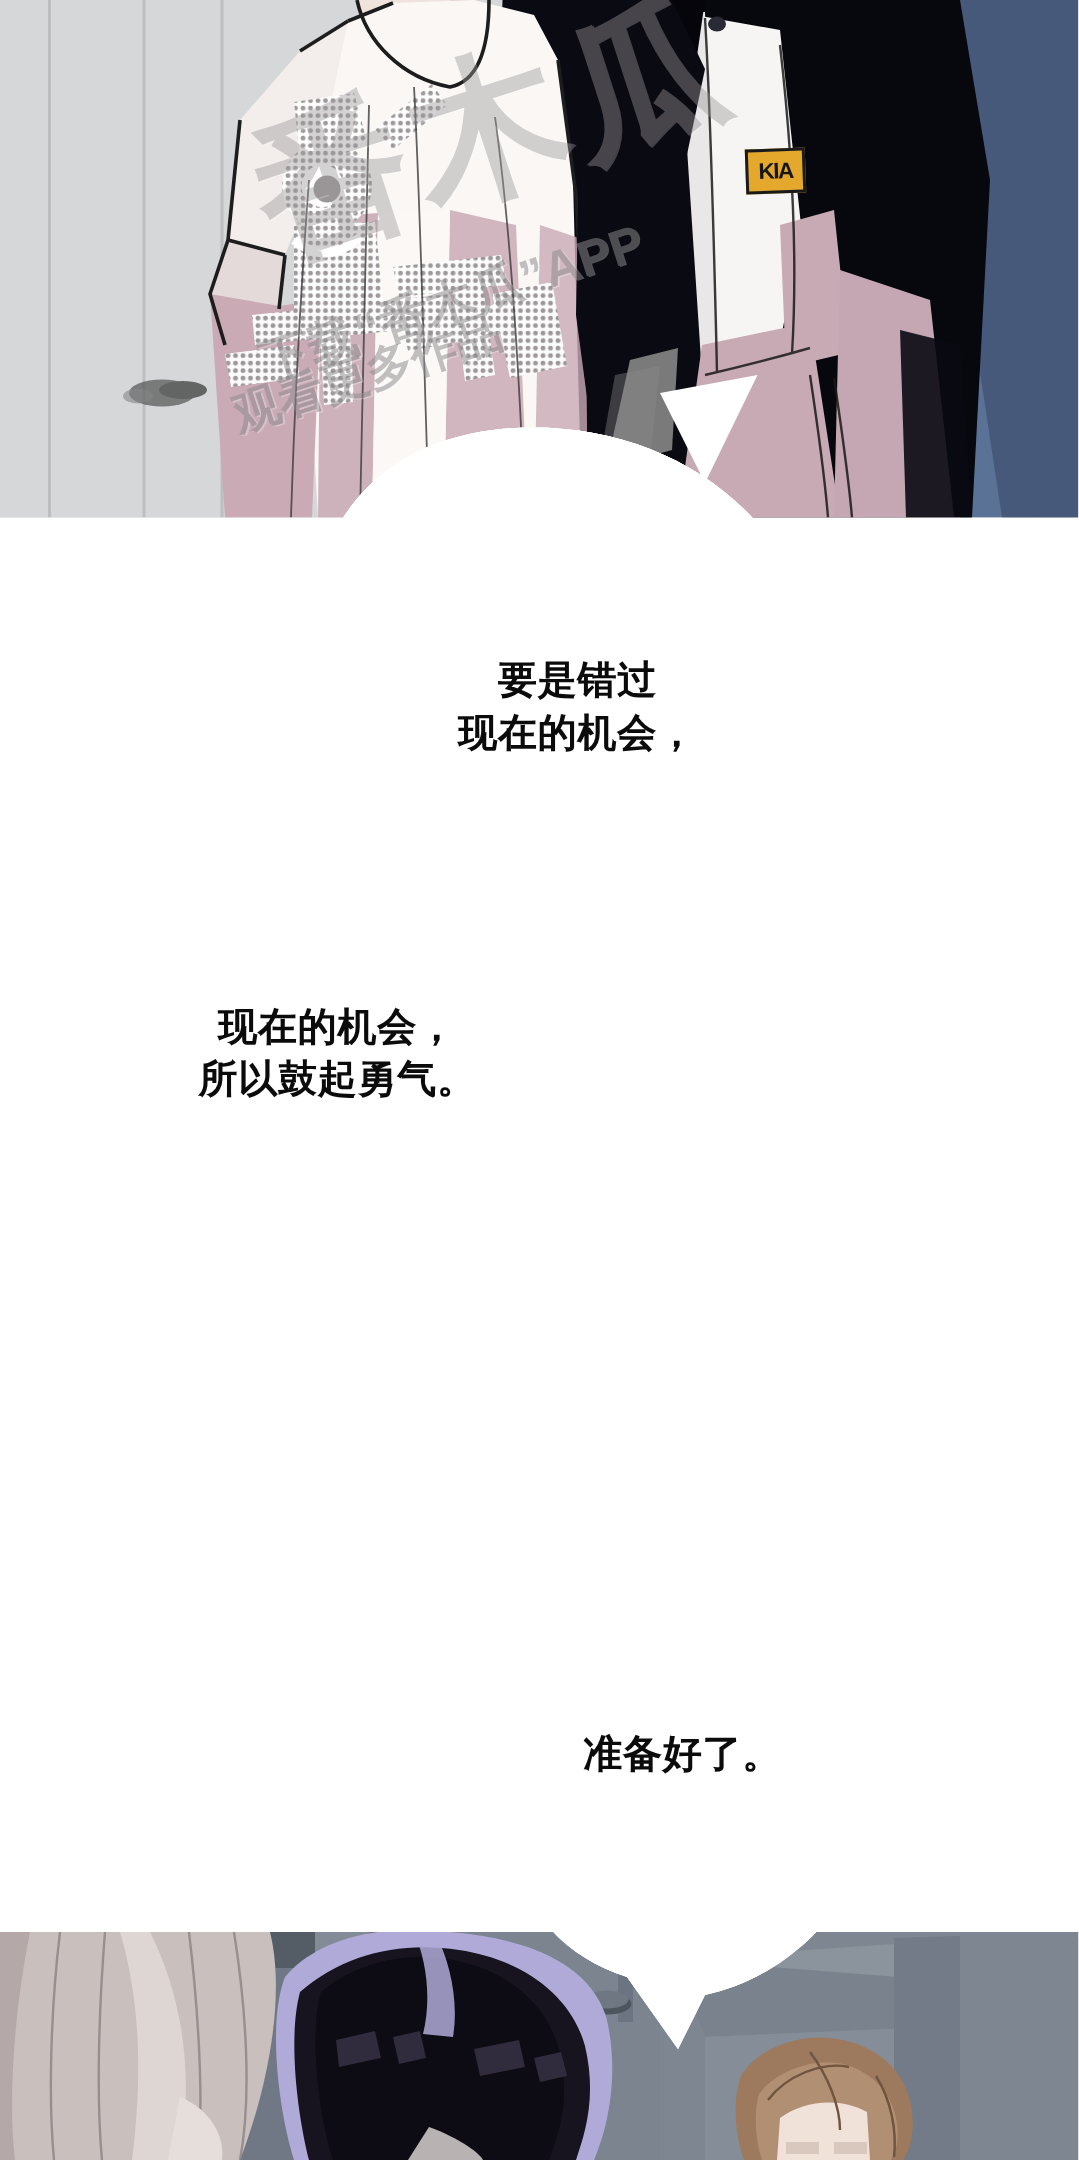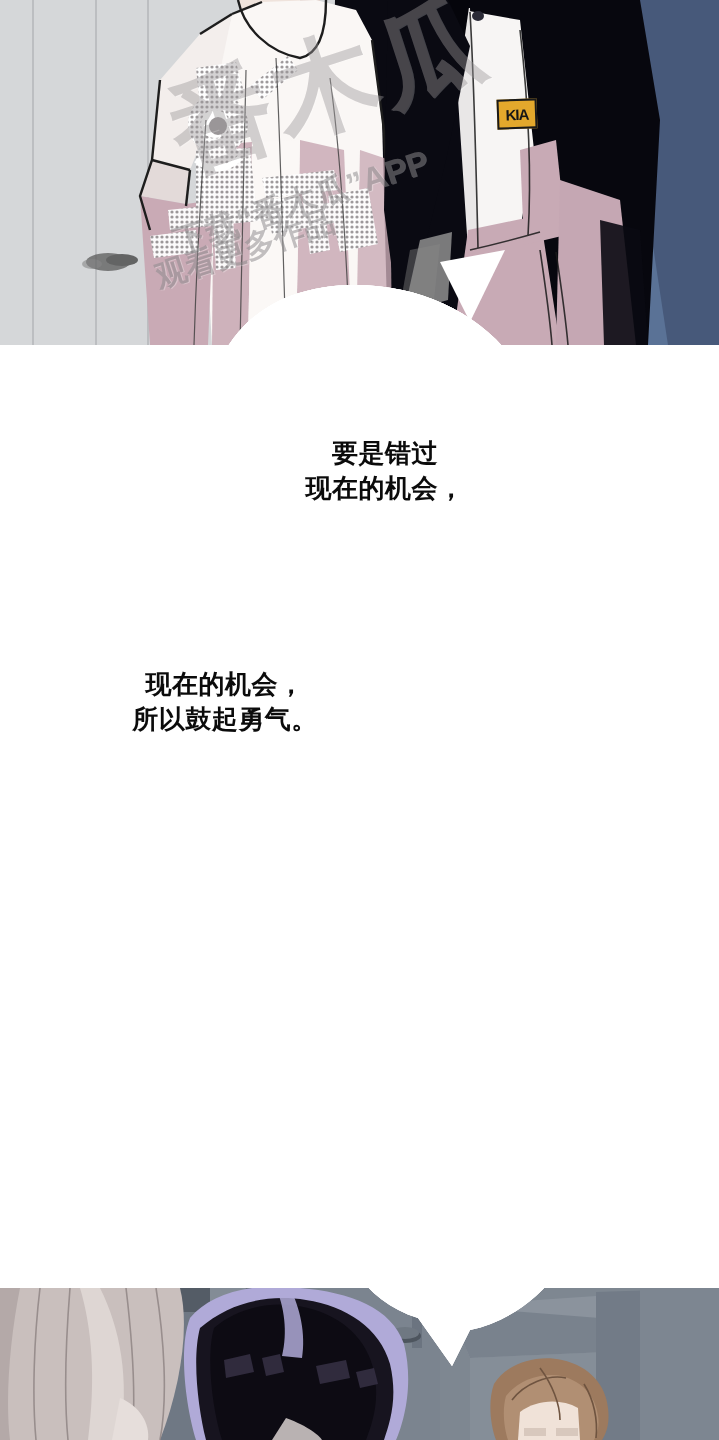--- a/index.html
+++ b/index.html
@@ -338,14 +338,15 @@
 
     <g>
       <path id="btail" d="M 470 322 L 505 250 L 440 262 Z" fill="#ffffff"></path>
     </g>
   </svg>
 
   <div class="bubble-text" id="bubble1-text">要是错过
 现在的机会，</div>
   <div class="bubble-text" id="bubble2-text">现在的机会，
 所以鼓起勇气。</div>
+  <div class="bubble-text" id="bubble3-text">准备好了。</div>
 
 </div>
 
 </body></html>

